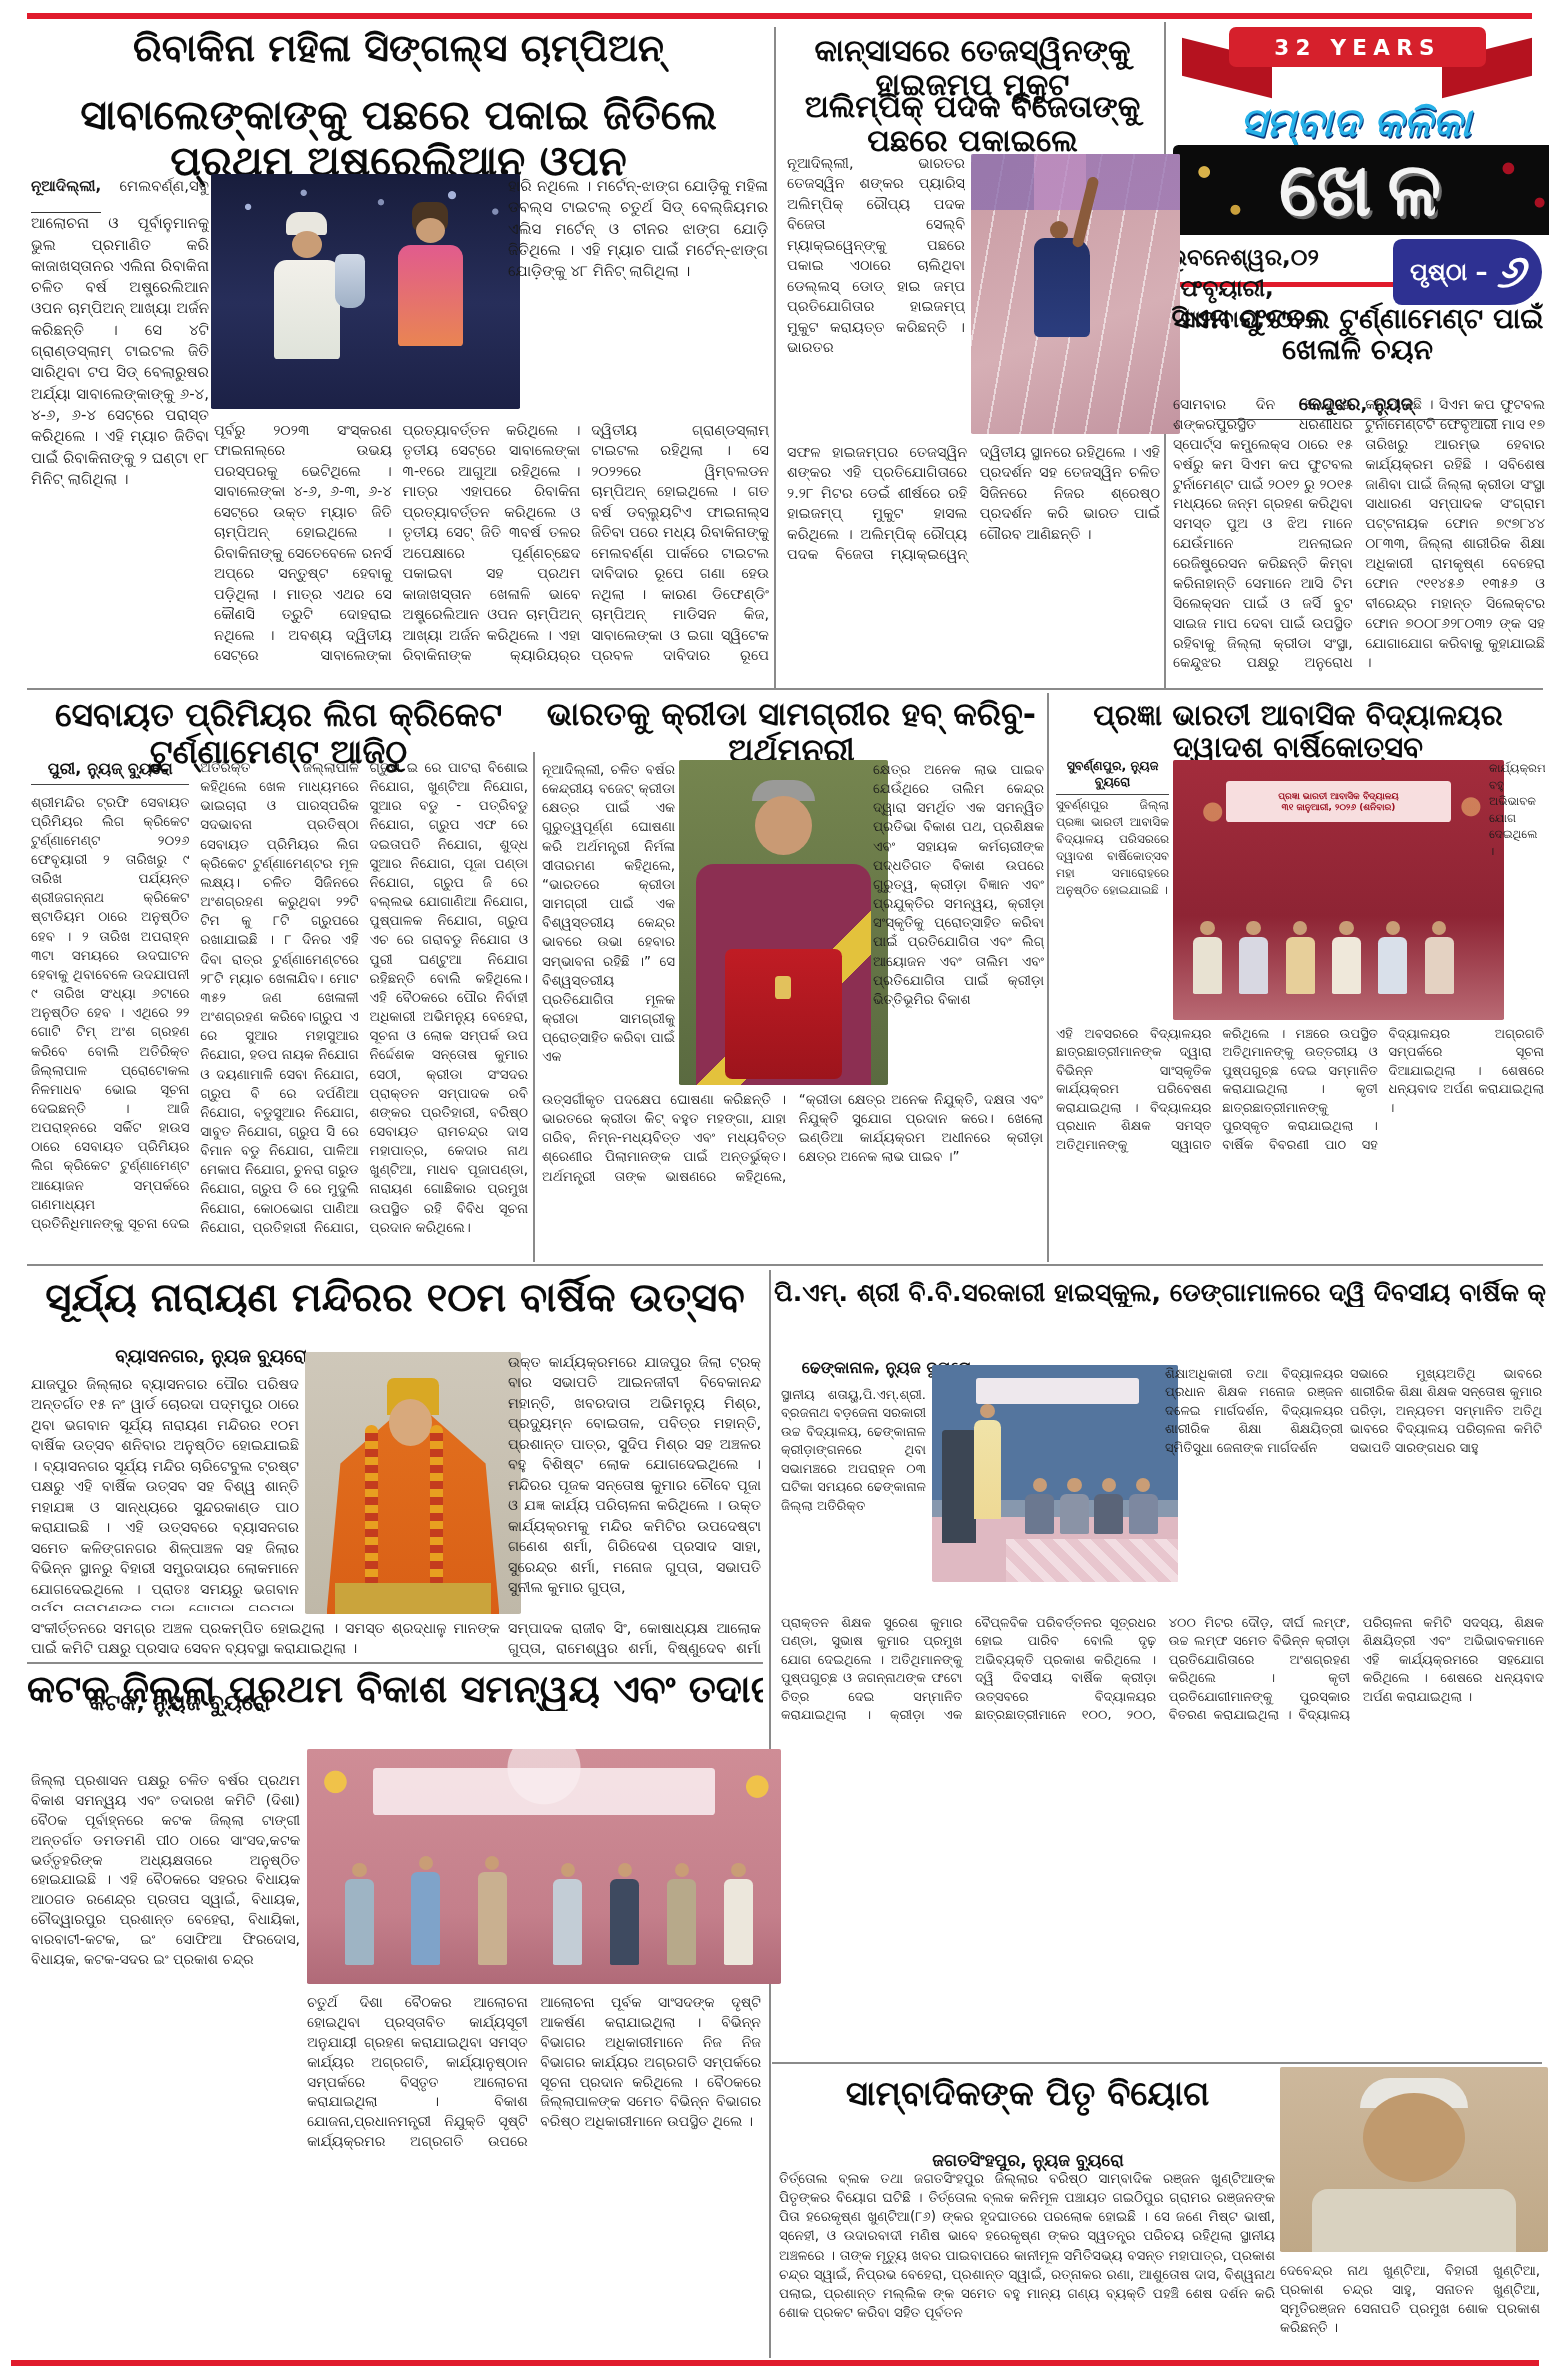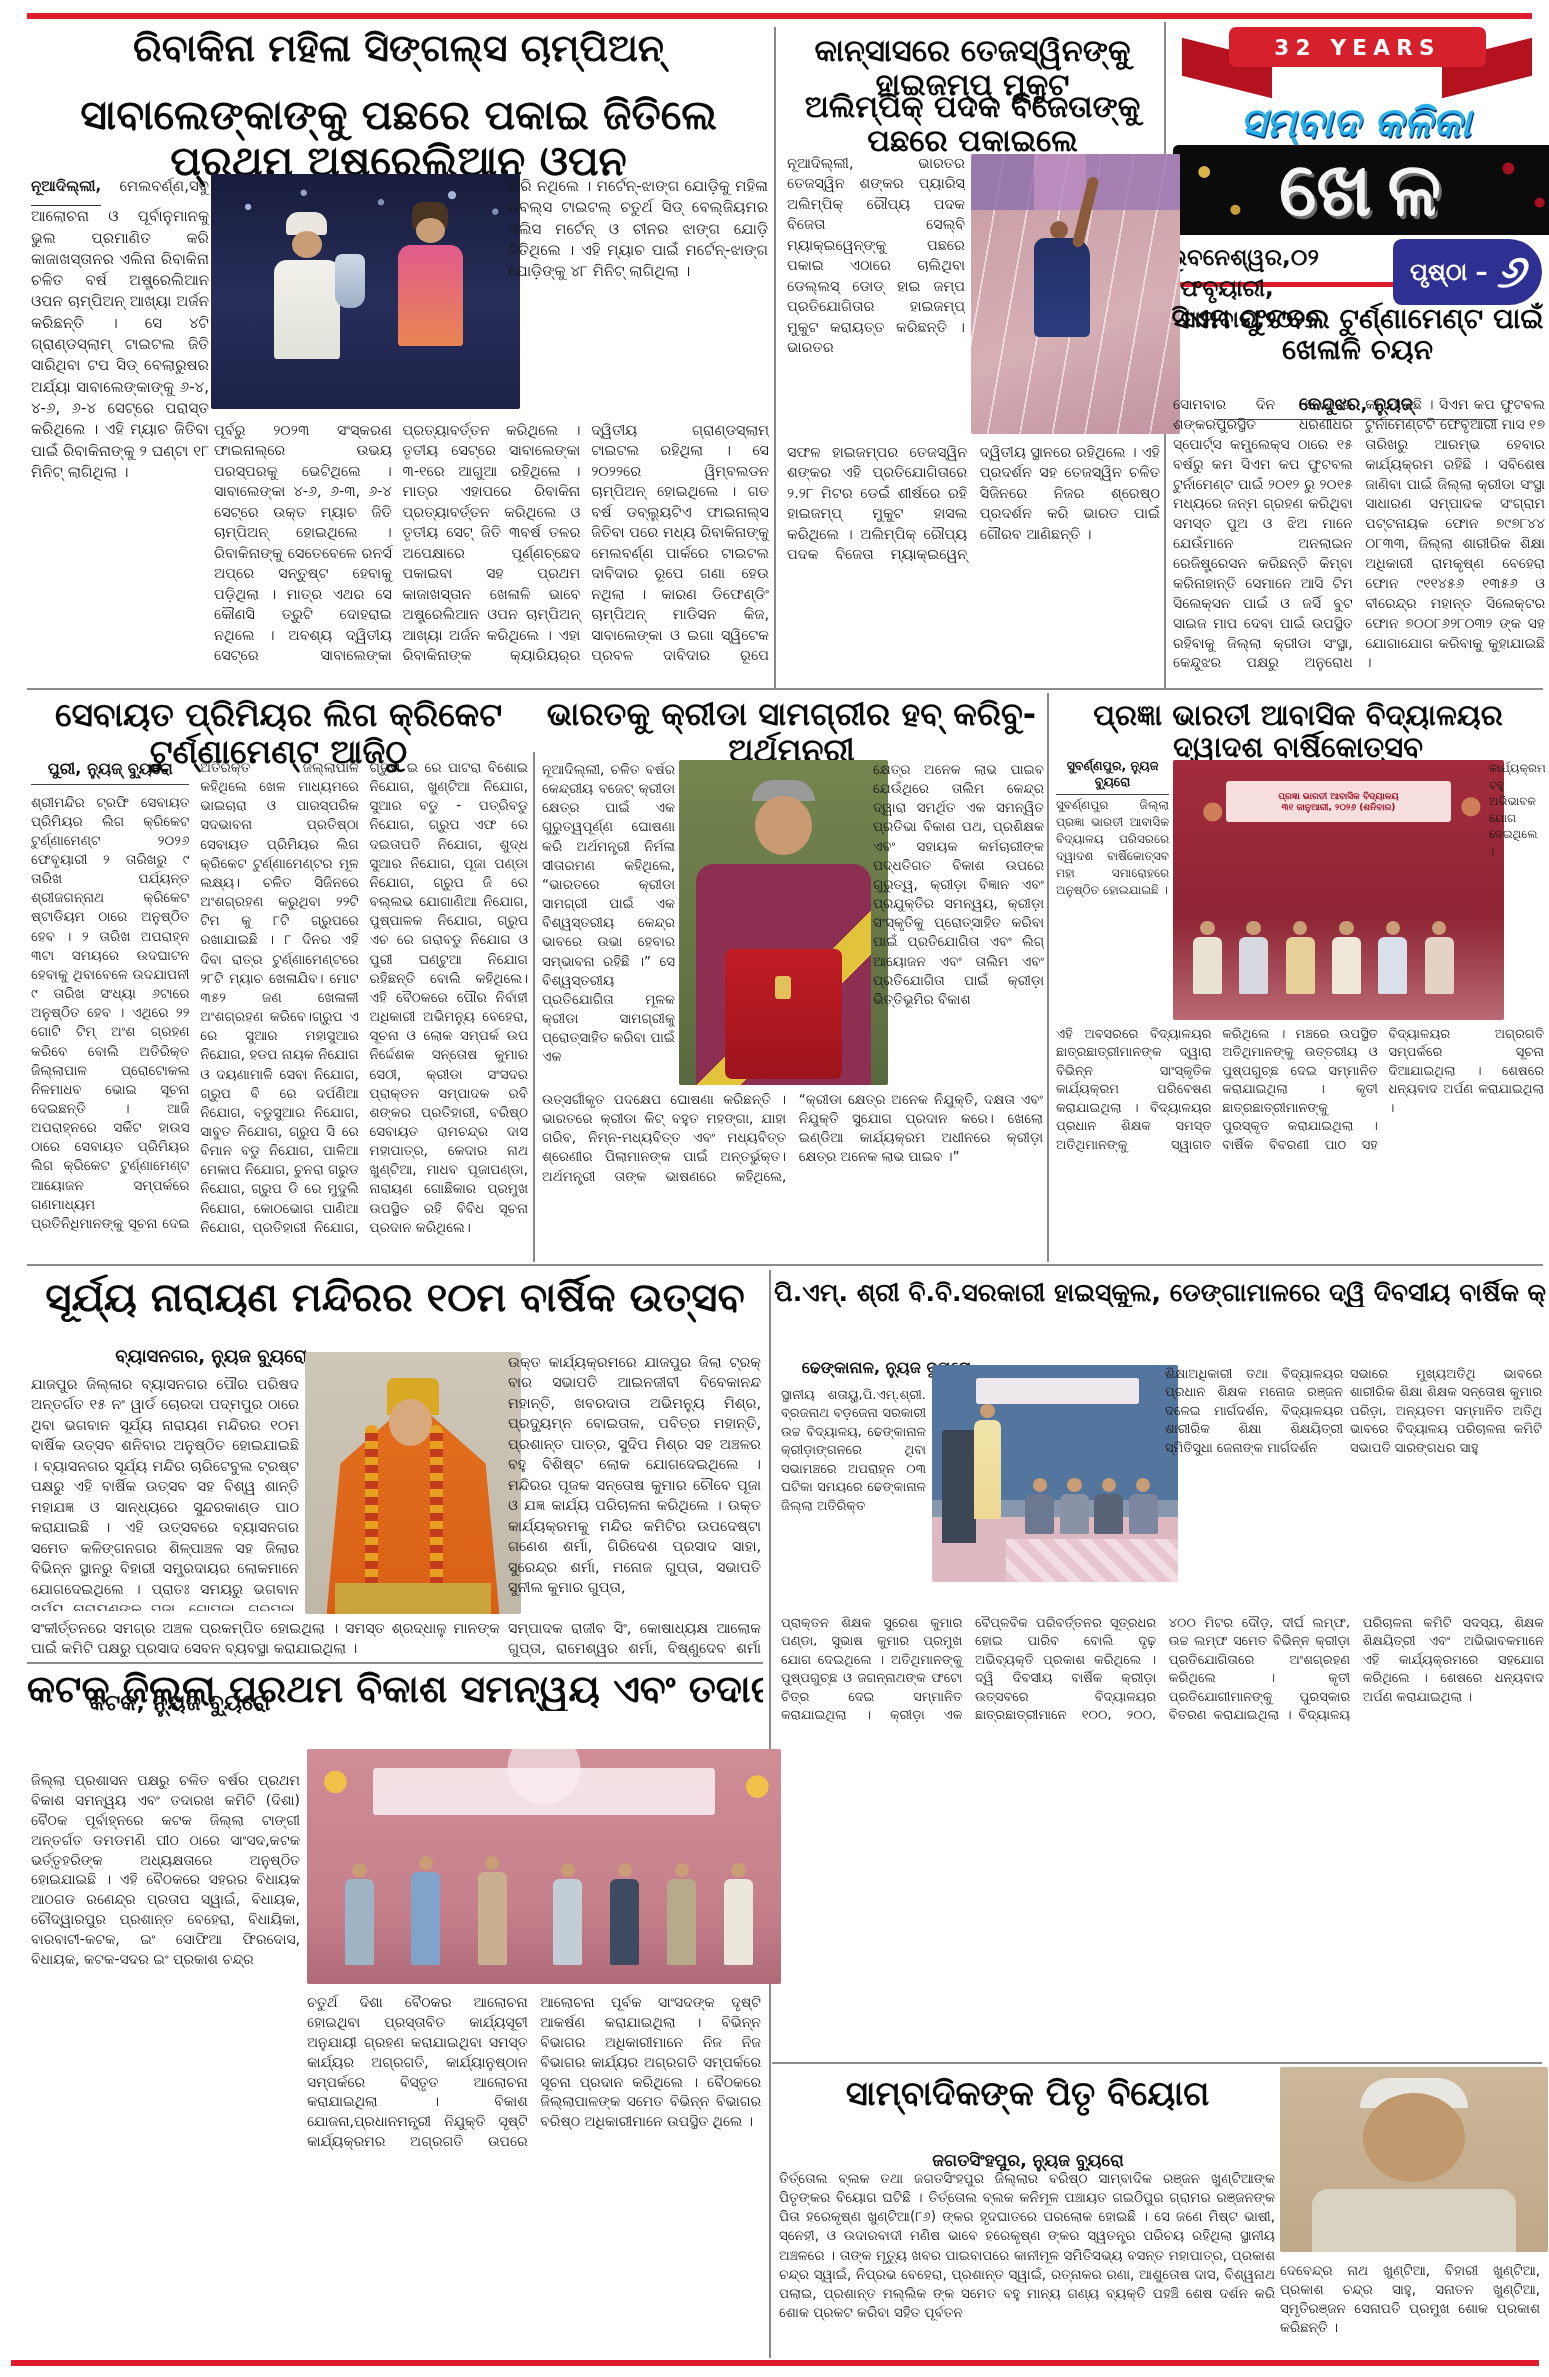--- a/index.html
+++ b/index.html
@@ -8,21 +8,21 @@
   .abs{position:absolute;}
   .rule-red{position:absolute;background:#e01b2c;}
   .rule-gray{position:absolute;background:#8a8a8a;}
   .headline{position:absolute;font-weight:700;color:#0b0b0b;text-align:center;line-height:1.12;letter-spacing:0;}
   .byline{position:absolute;font-weight:700;text-align:center;color:#111;}
   .byline.u{border-bottom:1.8px solid #444;padding-bottom:3.6px;}
   .txt{position:absolute;text-align:justify;line-height:1.42;color:#1a1a1a;overflow:hidden;}
   .cols2{column-count:2;column-gap:12.6px;}
   .cols3{column-count:3;column-gap:10.8px;}
   .cols4{column-count:4;column-gap:12.6px;}
-  .dl-line{display:inline-block;border-bottom:1.8px solid #333;padding-bottom:8px;font-weight:700;}
+  .dl-line{display:inline-block;border-bottom:1.8px solid #333;padding-bottom:15px;font-weight:700;}
   .photo{position:absolute;overflow:hidden;border-radius:1.8px;padding-left:20px;}
   
   #ribbon-band{position:absolute;left:47px;top:0;width:257px;height:40px;background:#d6202c;border-radius:7px;
       display:flex;align-items:center;justify-content:center;color:#fff;font-weight:700;font-size:21.5px;letter-spacing:6.3px;}
   .wing{position:absolute;top:21.5px;width:90px;height:38px;background:#b5121f;}
   #brand-script{position:absolute;left:1167px;top:99px;width:377px;text-align:center;
       font-size:40px;font-style:italic;font-weight:700;color:#27b1e8;text-shadow:0.9px 1.8px 0 #0a3a7e;}
   #logo-box{position:absolute;left:1173px;top:145px;width:390px;height:90px;background:#0b0b0b;border-radius:5.4px;
       display:flex;align-items:center;justify-content:center;color:#f4f4f4;font-size:74px;font-weight:800;letter-spacing:16px;
       text-shadow:2.7px 2.7px 0 #6d6d6d;

